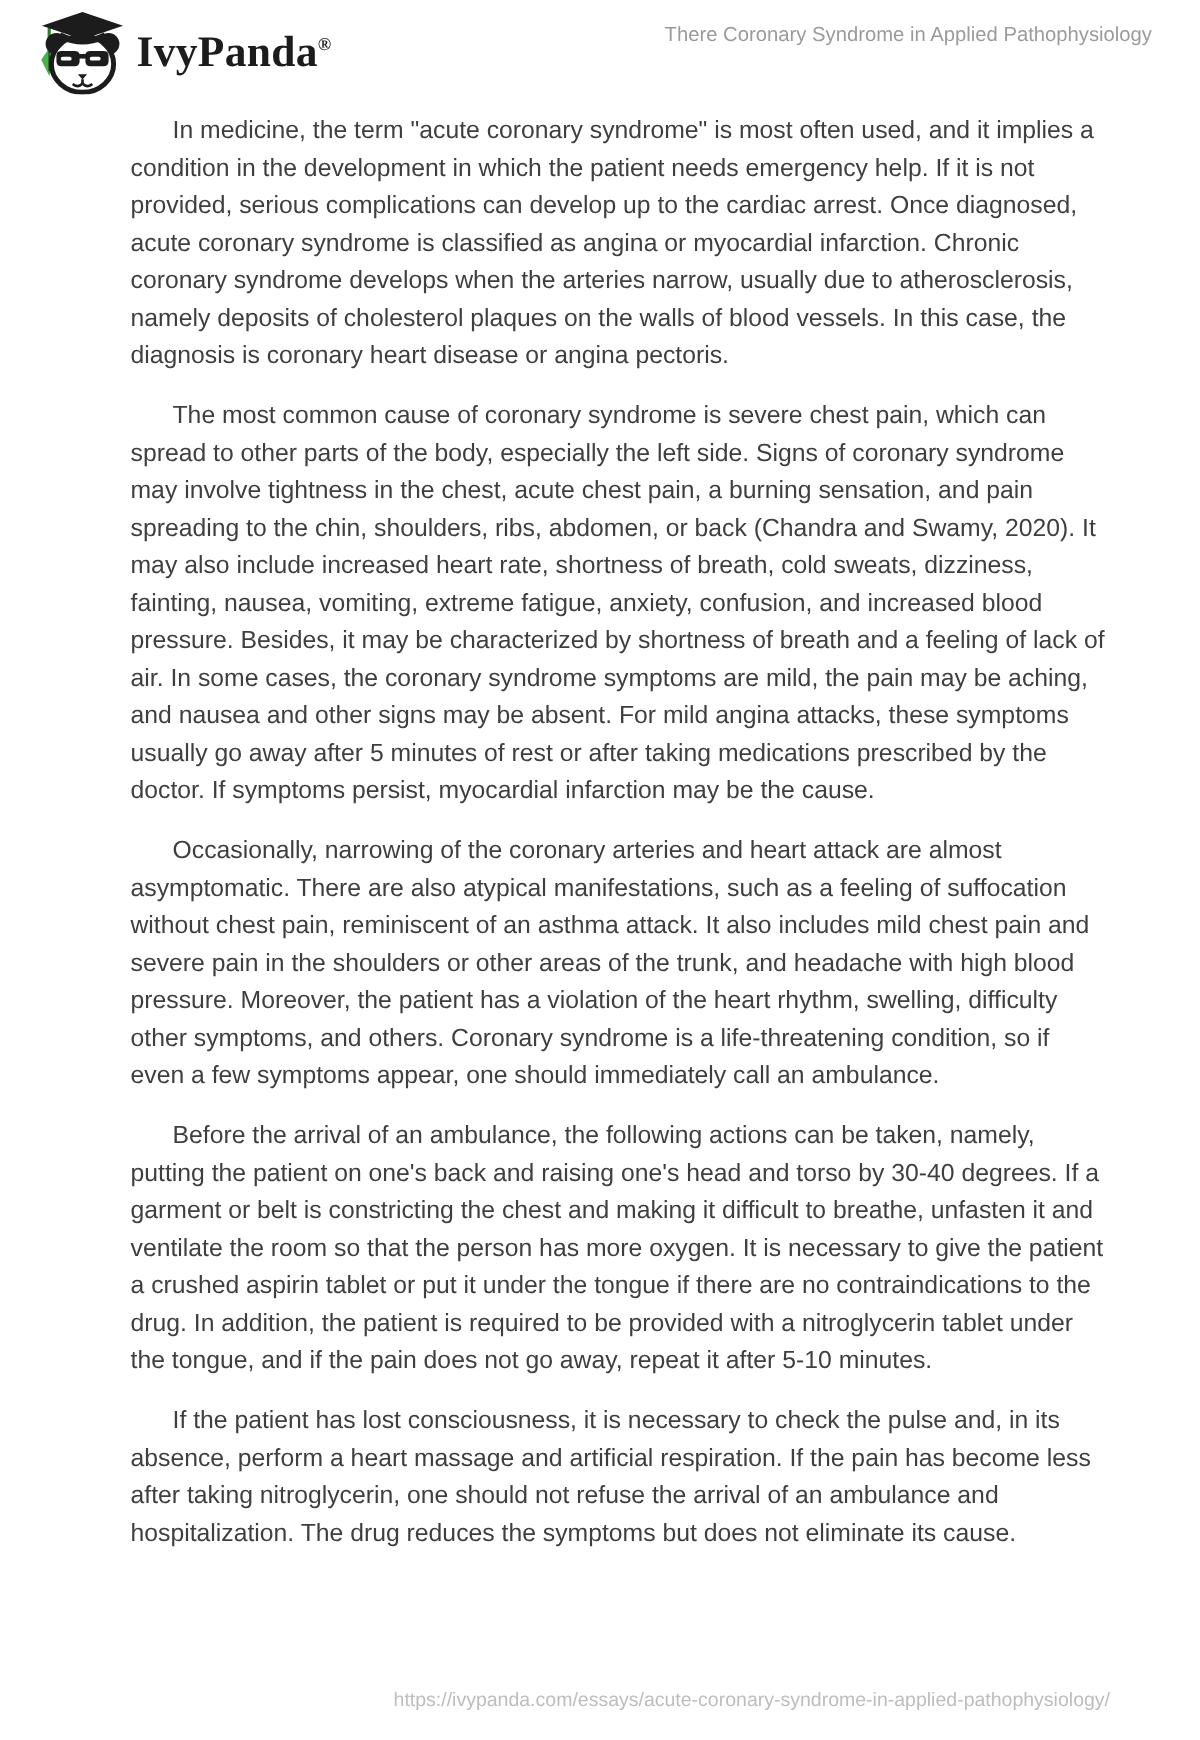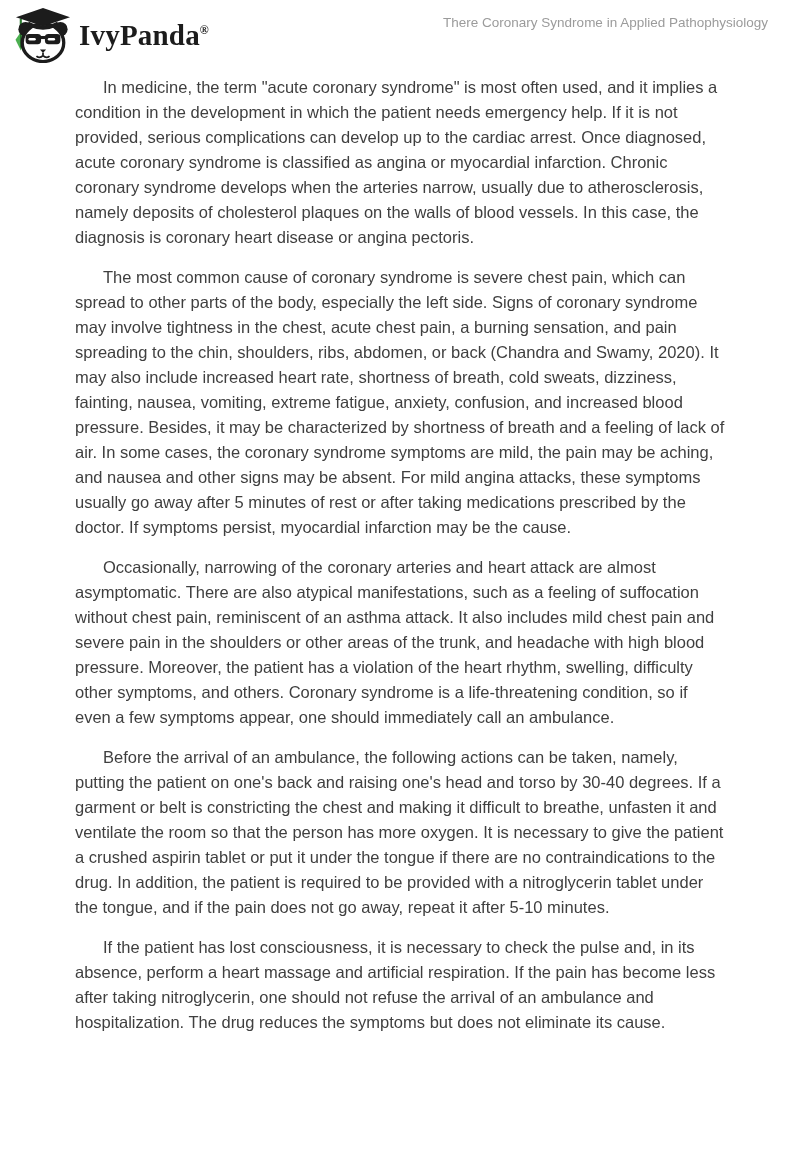--- a/index.html
+++ b/index.html
@@ -12,20 +12,21 @@
     --tassel-dark:#2e7d32;
   }
   *{margin:0;padding:0;box-sizing:border-box;}
   html,body{background:#fff;}
   body{font-family:"Liberation Sans", sans-serif;}
   .page{
     position:relative;
     width:800px;height:1160px;
     background:var(--page-bg);
     overflow:hidden;
+    padding-left:12px;
   }
   .header{
     position:relative;
     height:64px;
     width:100%;
   }
   .logo{
     position:absolute;
     left:14px;top:7px;
     display:flex;align-items:center;
@@ -117,14 +118,17 @@
   </div>
 
   <div class="essay">
     <p>In medicine, the term "acute coronary syndrome" is most often used, and it implies a condition in the development in which the patient needs emergency help. If it is not provided, serious complications can develop up to the cardiac arrest. Once diagnosed, acute coronary syndrome is classified as angina or myocardial infarction. Chronic coronary syndrome develops when the arteries narrow, usually due to atherosclerosis, namely deposits of cholesterol plaques on the walls of blood vessels. In this case, the diagnosis is coronary heart disease or angina pectoris.</p>
     <p>The most common cause of coronary syndrome is severe chest pain, which can spread to other parts of the body, especially the left side. Signs of coronary syndrome may involve tightness in the chest, acute chest pain, a burning sensation, and pain spreading to the chin, shoulders, ribs, abdomen, or back (Chandra and Swamy, 2020). It may also include increased heart rate, shortness of breath, cold sweats, dizziness, fainting, nausea, vomiting, extreme fatigue, anxiety, confusion, and increased blood pressure. Besides, it may be characterized by shortness of breath and a feeling of lack of air. In some cases, the coronary syndrome symptoms are mild, the pain may be aching, and nausea and other signs may be absent. For mild angina attacks, these symptoms usually go away after 5 minutes of rest or after taking medications prescribed by the doctor. If symptoms persist, myocardial infarction may be the cause.</p>
     <p>Occasionally, narrowing of the coronary arteries and heart attack are almost asymptomatic. There are also atypical manifestations, such as a feeling of suffocation without chest pain, reminiscent of an asthma attack. It also includes mild chest pain and severe pain in the shoulders or other areas of the trunk, and headache with high blood pressure. Moreover, the patient has a violation of the heart rhythm, swelling, difficulty other symptoms, and others. Coronary syndrome is a life-threatening condition, so if even a few symptoms appear, one should immediately call an ambulance.</p>
     <p>Before the arrival of an ambulance, the following actions can be taken, namely, putting the patient on one's back and raising one's head and torso by 30-40 degrees. If a garment or belt is constricting the chest and making it difficult to breathe, unfasten it and ventilate the room so that the person has more oxygen. It is necessary to give the patient a crushed aspirin tablet or put it under the tongue if there are no contraindications to the drug. In addition, the patient is required to be provided with a nitroglycerin tablet under the tongue, and if the pain does not go away, repeat it after 5-10 minutes.</p>
     <p>If the patient has lost consciousness, it is necessary to check the pulse and, in its absence, perform a heart massage and artificial respiration. If the pain has become less after taking nitroglycerin, one should not refuse the arrival of an ambulance and hospitalization. The drug reduces the symptoms but does not eliminate its cause.</p>
   </div>
 
+  <div class="footer">
+    <span class="url">https://ivypanda.com/essays/acute-coronary-syndrome-in-applied-pathophysiology/</span>
+  </div>
 
 </div>
 
 </body></html>

